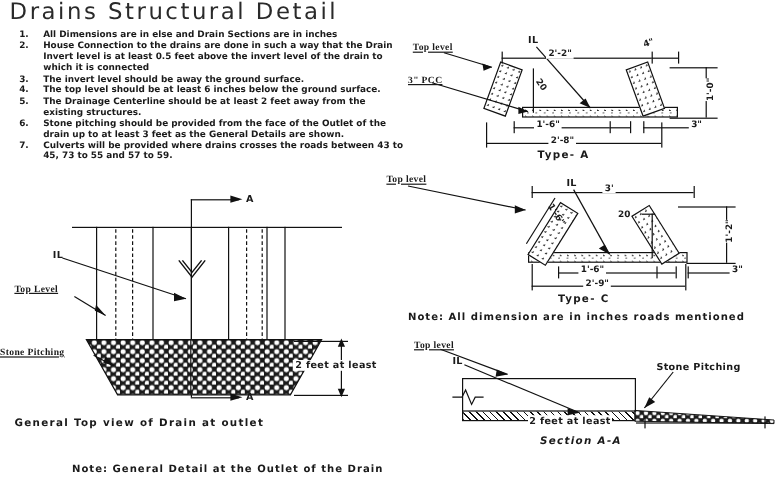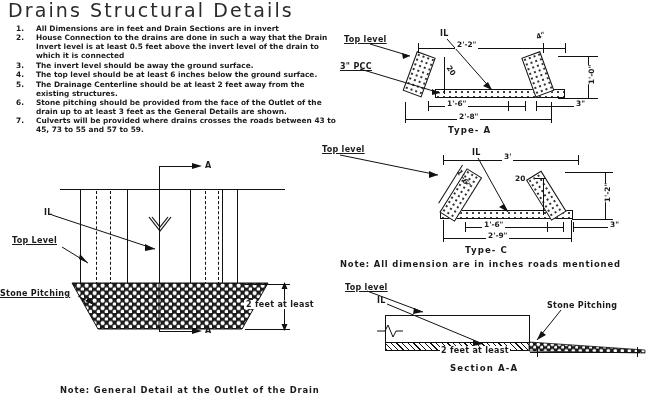--- a/index.html
+++ b/index.html
@@ -9,21 +9,21 @@
   #title{left:8px;top:-1px;font-size:19px;letter-spacing:2.1px;color:#2a2a2a;
          font-weight:400;white-space:nowrap;}
   
   #notes{left:6px;top:24px;width:330px;}
   .note{display:flex;font-size:7.4px;line-height:9.0px;margin-bottom:0.4px;
         font-weight:bold;color:#1b1b1b;}
   .note .num{width:30px;flex:0 0 30px;padding-left:10px;box-sizing:border-box;}
   .note .txt{flex:1;}
   
   .lbl{font-size:8px;font-weight:bold;white-space:nowrap;letter-spacing:.3px;}
-  .lbl.u{text-decoration:underline;}
+  .lbl.u{text-decoration:underline;font-family:Liberation Serif, serif;}
   .dim{font-size:7.4px;font-weight:bold;white-space:nowrap;}
   .cap{font-size:8.6px;font-weight:bold;letter-spacing:1.1px;white-space:nowrap;}
   .note-line{font-size:8.4px;font-weight:bold;letter-spacing:.85px;white-space:nowrap;}
   
   .h{height:0;border-top:1px solid #111;}
   .v{width:0;border-left:1px solid #111;}
   .dash{width:0;border-left:1px dashed #111;}
   
   .slab{background:
      radial-gradient(circle at 2px 2px,#333 .7px,transparent .8px) 0 0/6px 5px,
@@ -33,26 +33,26 @@
   .hatch{background:repeating-linear-gradient(45deg,#111 0 .9px,#fff .9px 4px);
      border:1px solid #111;box-sizing:border-box;}
   .wall{background:
      radial-gradient(circle at 2px 2px,#333 .75px,transparent .85px) 0 0/5px 5px,
      #fff; border:1px solid #111;box-sizing:border-box;}
   svg{overflow:visible;display:block;}
 </style>
 </head>
 <body>
 
-<div class="abs" id="title">Drains Structural Details</div>
+<div class="abs" id="title">Drains Structural Detail</div>
 
 <div class="abs" id="notes">
   <div class="note">
     <span class="num">1.</span>
-    <span class="txt">All Dimensions are in feet and Drain Sections are in invert</span>
+    <span class="txt">All Dimensions are in else and Drain Sections are in inches</span>
   </div>
   <div class="note">
     <span class="num">2.</span>
     <span class="txt">House Connection to the drains are done in such a way that the Drain Invert level is at least 0.5 feet above the invert level of the drain to which it is connected</span>
   </div>
   <div class="note">
     <span class="num">3.</span>
     <span class="txt">The invert level should be away the ground surface.</span>
   </div>
   <div class="note">
@@ -264,20 +264,21 @@
 
   <div class="abs h" style="left:245px;top:121px;width:45px;"></div>
   <div class="abs h" style="left:245px;top:166px;width:45px;"></div>
   <div class="abs v" style="left:284px;top:121px;height:45px;"></div>
   <svg class="abs" style="left:280px;top:118px;" width="10" height="52">
     <polygon points="4.5,1 1.5,8 7.5,8" fill="#111"></polygon>
     <polygon points="4.5,50 1.5,43 7.5,43" fill="#111"></polygon>
   </svg>
   <div class="abs lbl" style="left:244px;top:137px;background:#fff;padding:0 2px;">2 feet at least</div>
 
+  <div class="abs cap" style="left:12px;top:185px;">General  Top  view  of  Drain  at  outlet</div>
 </div>
 
 <div class="abs" style="left:325px;top:282px;width:325px;height:100px;">
 
   <div class="abs hatch" style="left:60px;top:60px;width:145px;height:9px;"></div>
 
   <svg class="abs" style="left:204px;top:60px;" width="120" height="14">
     <defs>
       <pattern id="stonepat2" width="7" height="6.5" patternUnits="userSpaceOnUse">
         <rect width="7" height="6.5" fill="#1b1b1b"></rect>
@@ -307,16 +308,16 @@
 
   <div class="abs lbl u" style="left:20px;top:1px;">Top  level</div>
   <div class="abs lbl" style="left:52px;top:14px;">IL</div>
   <div class="abs lbl" style="left:222px;top:19px;">Stone  Pitching</div>
 
   <div class="abs h" style="left:205px;top:70px;width:110px;"></div>
   <div class="abs v" style="left:212px;top:65px;height:10px;"></div>
   <div class="abs v" style="left:312px;top:65px;height:10px;"></div>
   <div class="abs lbl" style="left:115px;top:64px;background:#fff;padding:0 1px;">2  feet  at  least</div>
 
-  <div class="abs cap" style="left:125px;top:81px;">Section  A-A</div>
+  <div class="abs cap" style="left:125px;top:81px;font-style:italic;">Section  A-A</div>
 </div>
 
 <div class="abs note-line" style="left:60px;top:385px;">Note:  General  Detail  at  the  Outlet  of  the  Drain</div>
 
 </body></html>

